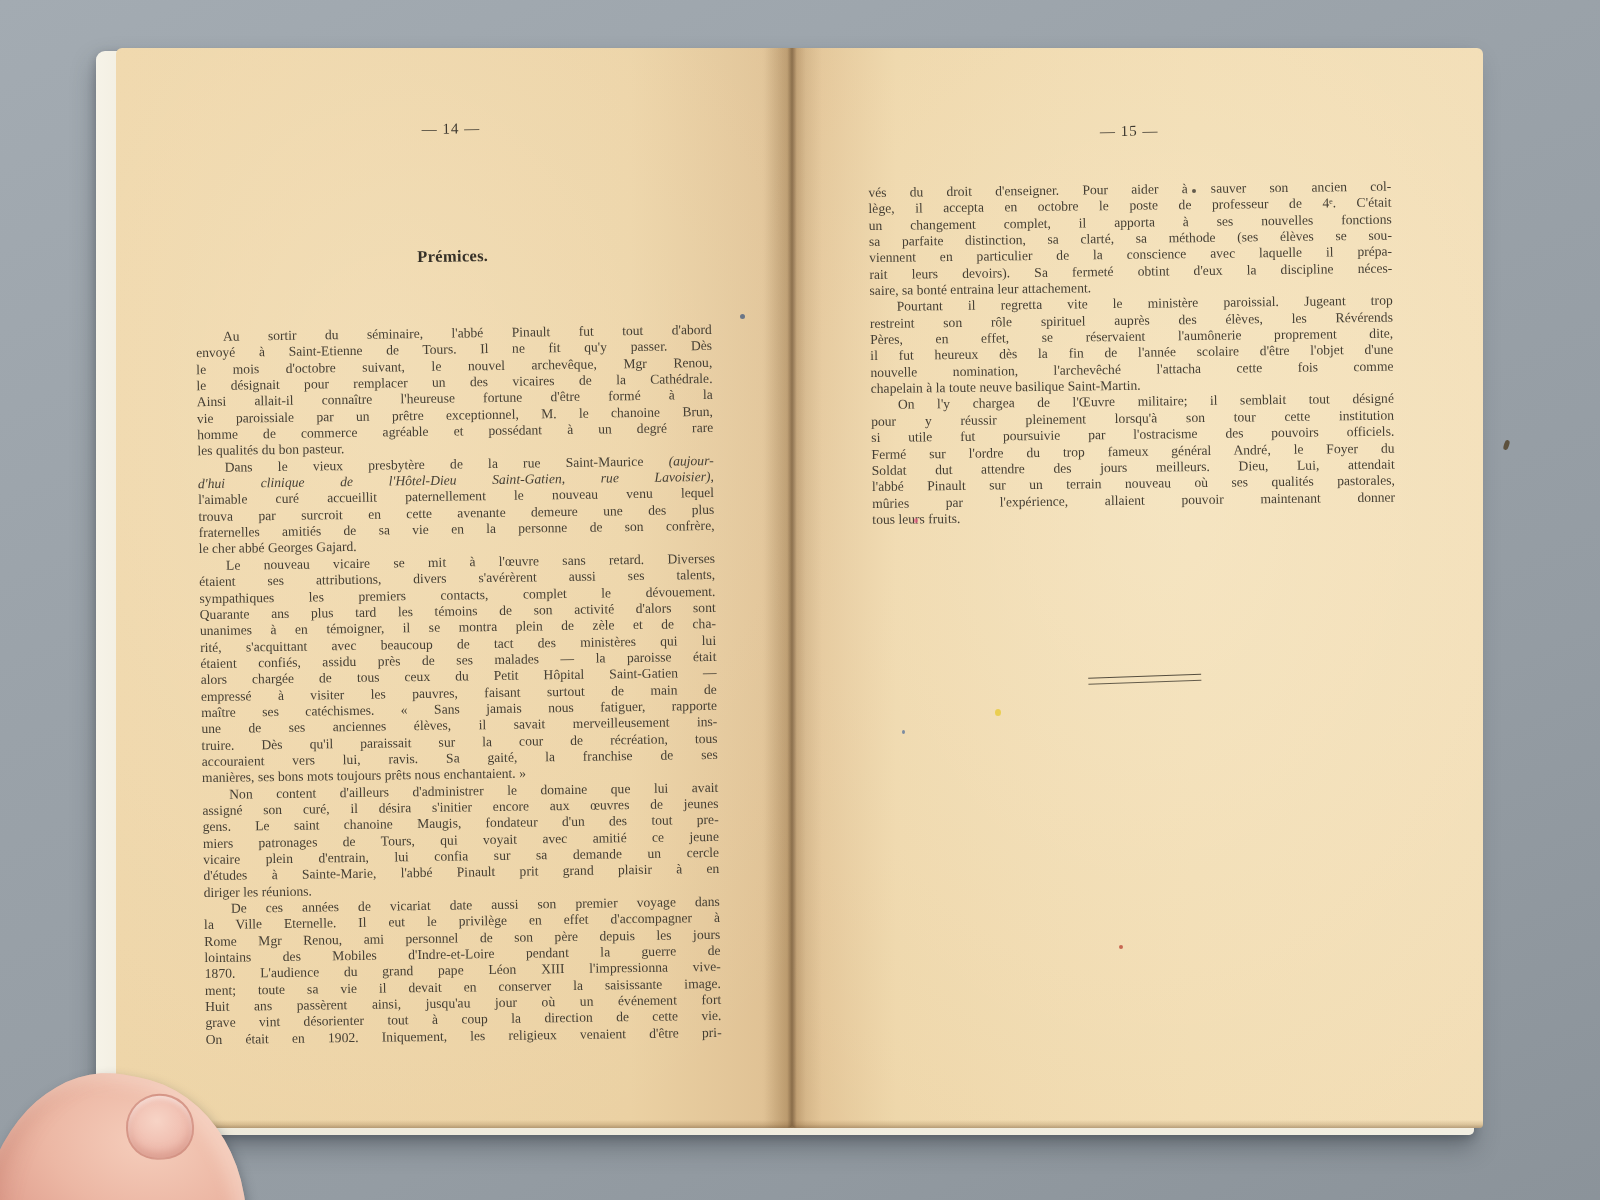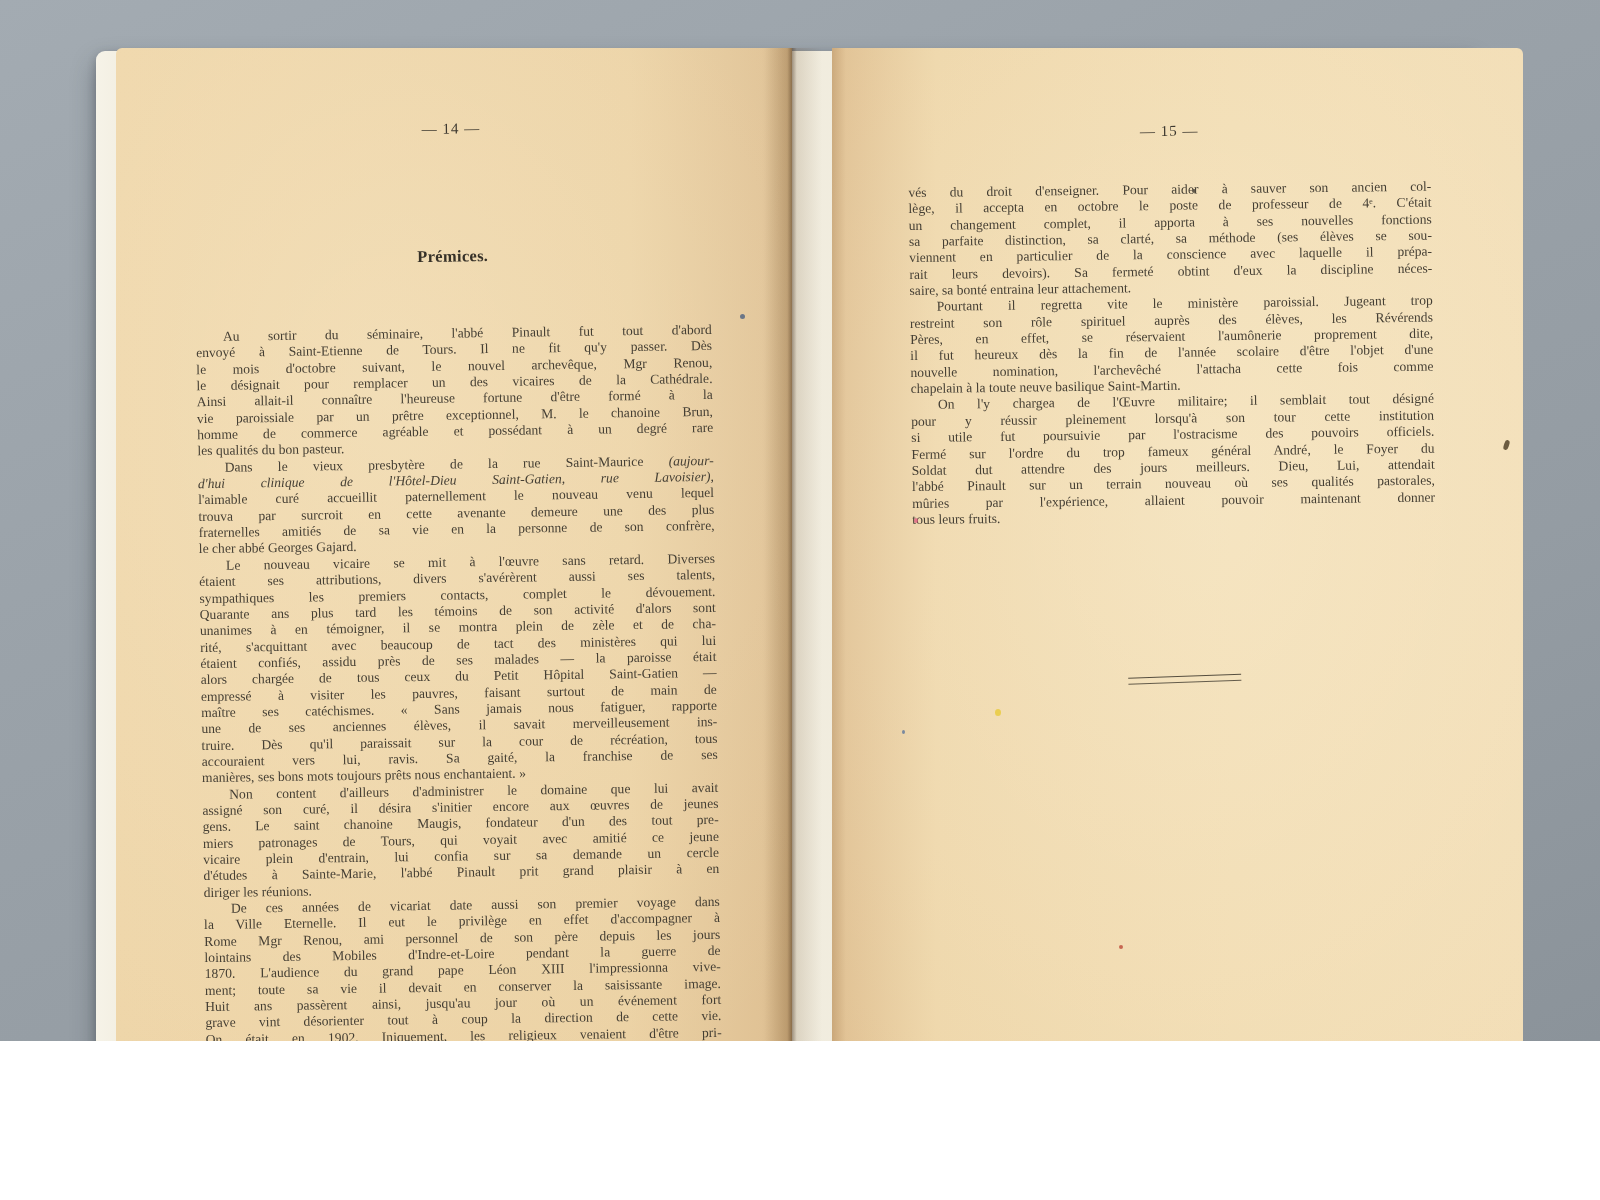--- a/index.html
+++ b/index.html
@@ -1,39 +1,39 @@
 <!DOCTYPE html>
 <html><head>
 <meta charset="utf-8">
 <style>
   html,body{margin:0;padding:0;}
   body{
     width:1600px;height:1200px;overflow:hidden;
     font-family:"Liberation Serif","DejaVu Serif",serif;
   }
   .scene{
-    position:relative;width:1600px;height:1041px;overflow:hidden;
+    position:relative;width:1600px;height:1200px;overflow:hidden;
     background:linear-gradient(155deg,#a3abb2 0%,#9aa2a9 38%,#949ca3 70%,#8b939a 100%);
   }
   .book{position:absolute;left:116px;top:48px;width:1367px;height:1080px;}
   .cover-edge{
     position:absolute;left:-20px;top:3px;width:1378px;height:1084px;
     background:linear-gradient(to right,#f6f3e8,#efeadb 4%,#f3efe2);
     border-radius:9px 5px 5px 9px;
     box-shadow:0 12px 24px rgba(38,44,52,0.38),0 3px 8px rgba(38,44,52,0.28);
   }
   .page{position:absolute;top:0;height:1080px;}
   .page-left{
     left:0;width:676px;border-radius:6px 0 0 4px;
     background:
       radial-gradient(140% 120% at 40% 32%,rgba(255,246,222,0.30),rgba(0,0,0,0) 62%),
       linear-gradient(to right,#eed5a8 0%,#ebd1a3 76%,#e0c295 96%,#c8a677 100%);
   }
   .page-right{
-    left:716px;width:691px;border-radius:0 6px 4px 0;
+    left:676px;width:691px;border-radius:0 6px 4px 0;
     background:
       radial-gradient(125% 110% at 55% 42%,rgba(255,249,230,0.32),rgba(0,0,0,0) 66%),
       linear-gradient(to right,#c9a678 0%,#e1c294 2%,#eed6a9 15%,#f1dbb0 58%,#f2ddb5 100%);
   }
   .page::after{
     content:'';position:absolute;left:0;right:0;bottom:0;height:8px;
     background:linear-gradient(to bottom,rgba(0,0,0,0),rgba(140,105,60,0.22) 55%,rgba(100,70,40,0.42));
     border-radius:0 0 4px 4px;
   }
   .gutter-shadow{

